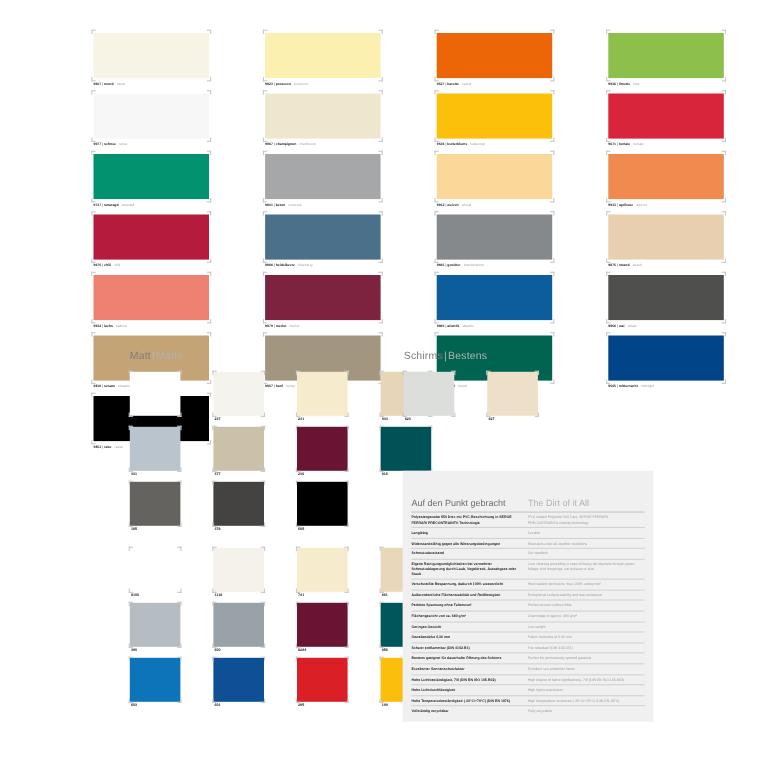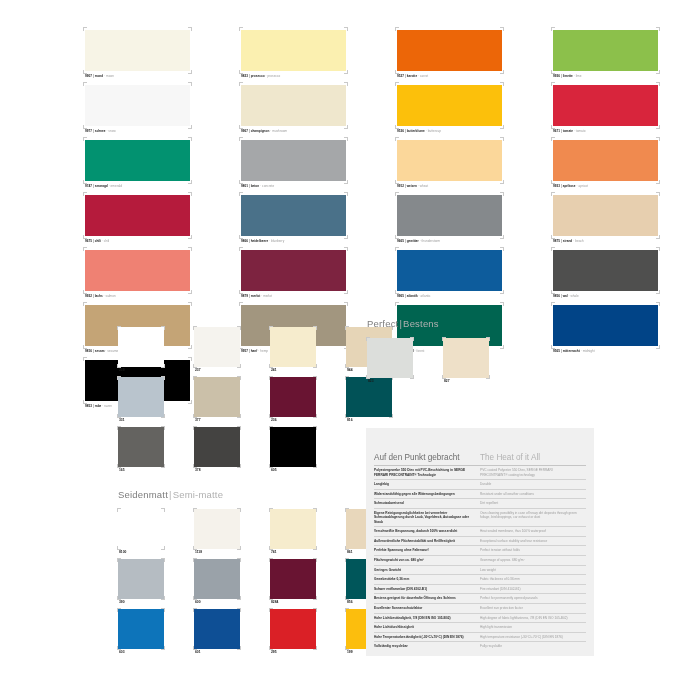--- a/index.html
+++ b/index.html
@@ -373,20 +373,23 @@
           <span class="crop tl"></span>
           <span class="crop tr"></span>
           <span class="crop bl"></span>
           <span class="crop br"></span>
         </div>
         <div class="swatch-label"><span class="sw-code">9853</span><span class="sw-sep"> | </span><span class="sw-de">rabe</span><span class="sw-en">  ·  raven</span></div>
       </div>
     </div>
 
   <div id="matt-section">
+    <div class="section-title">
+      <span class="t-de">Matt</span><span class="t-bar">|</span><span class="t-en">Matte</span>
+    </div>
     <div class="sq-grid">
         <div class="sq-cell">
           <div class="sq-box-wrap">
             <div class="sq-box" style="background: rgb(255, 255, 255);"></div>
             <span class="crop tl"></span>
             <span class="crop tr"></span>
             <span class="crop bl"></span>
             <span class="crop br"></span>
           </div>
           <div class="sq-label">239</div>
@@ -489,21 +492,21 @@
             <span class="crop bl"></span>
             <span class="crop br"></span>
           </div>
           <div class="sq-label">605</div>
         </div>
       </div>
   </div>
 
   <div id="struktur-section">
     <div class="section-title">
-      <span class="t-de">Perfect</span><span class="t-bar">|</span><span class="t-en">Bestens</span>
+      <span class="t-de">Schirms</span><span class="t-bar">|</span><span class="t-en">Bestens</span>
     </div>
     <div class="sq-grid">
         <div class="sq-cell">
           <div class="sq-box-wrap">
             <div class="sq-box" style="background: rgb(220, 222, 219);"></div>
             <span class="crop tl"></span>
             <span class="crop tr"></span>
             <span class="crop bl"></span>
             <span class="crop br"></span>
           </div>
@@ -516,23 +519,20 @@
             <span class="crop tr"></span>
             <span class="crop bl"></span>
             <span class="crop br"></span>
           </div>
           <div class="sq-label">827</div>
         </div>
       </div>
   </div>
 
   <div id="seidenmatt-section">
-    <div class="section-title">
-      <span class="t-de">Seidenmatt</span><span class="t-bar">|</span><span class="t-en">Semi-matte</span>
-    </div>
     <div class="sq-grid">
         <div class="sq-cell">
           <div class="sq-box-wrap">
             <div class="sq-box" style="background: rgb(255, 255, 255);"></div>
             <span class="crop tl"></span>
             <span class="crop tr"></span>
             <span class="crop bl"></span>
             <span class="crop br"></span>
           </div>
           <div class="sq-label">8100</div>
@@ -652,21 +652,21 @@
 
   <div id="info-panel">
     <table id="info-table">
       <colgroup>
           <col class="c1">
           <col class="c2">
         </colgroup>
       <thead>
         <tr>
           <th class="h-de">Auf den Punkt gebracht</th>
-          <th class="h-en">The Heat of it All</th>
+          <th class="h-en">The Dirt of it All</th>
         </tr>
       </thead>
       <tbody>
           <tr>
             <td class="d-de">Polyestergewebe 550 Dtex mit PVC-Beschichtung in SERGE FERRARI PRECONTRAINT® Technologie</td>
             <td class="d-en">PVC coated Polyester 550 Dtex, SERGE FERRARI PRECONTRAINT® coating technology</td>
           </tr>
           <tr>
             <td class="d-de">Langlebig</td>
             <td class="d-en">Durable</td>

